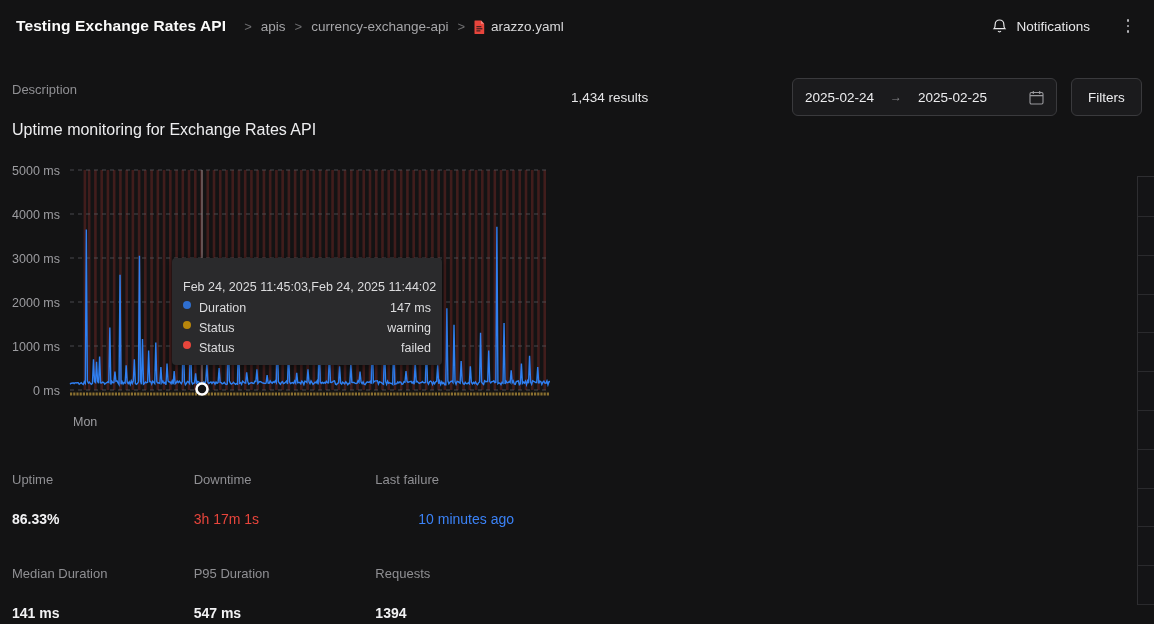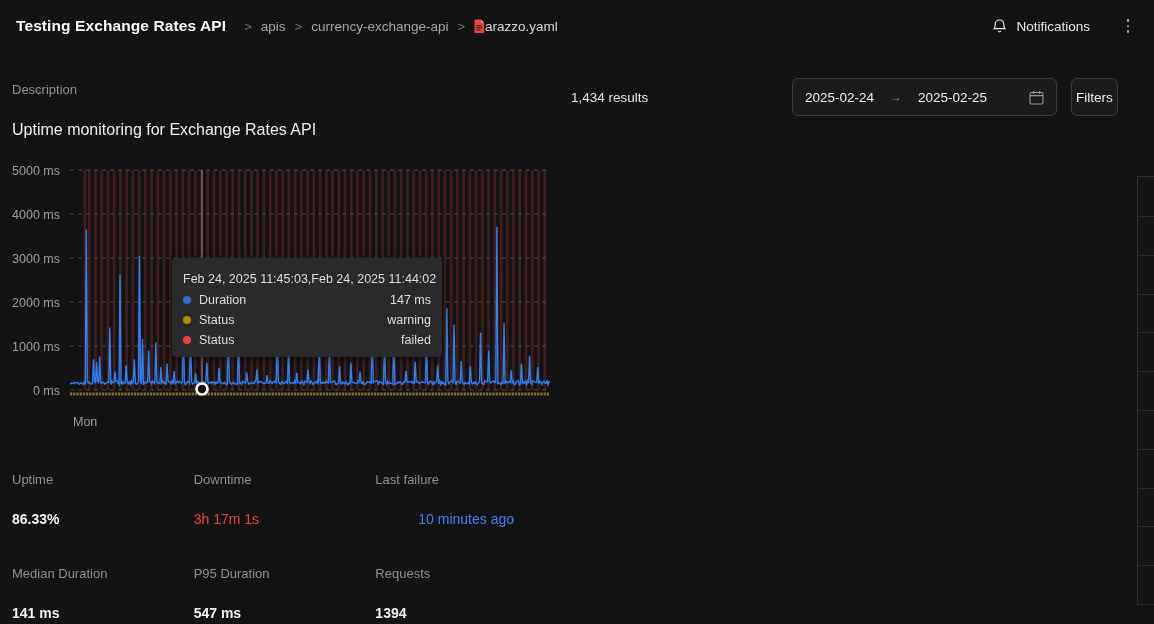--- a/index.html
+++ b/index.html
@@ -14,21 +14,21 @@
 
   
   .header {
     position: absolute; top: 0; left: 0; width: 1154px; height: 52px;
     display: flex; align-items: center; padding: 0 16px;
   }
   .app-title { font-size: 15.5px; font-weight: bold; color: #fafafa; letter-spacing: .1px; }
   .crumbs { display: flex; align-items: center; margin-left: 18px; gap: 9px; font-size: 13.5px; }
   .crumb-sep { color: #6e6e70; font-size: 13px; }
   .crumb { color: #a5a5a8; }
-  .crumb-file { color: #d8d8da; display: flex; align-items: flex-start; }
+  .crumb-file { color: #d8d8da; display: flex; align-items: flex-end; gap: 6px; }
   .yaml-icon { width: 11px; height: 14px; position: relative; display: inline-block; }
   .yaml-icon svg { display: block; }
   .hdr-right { margin-left: auto; display: flex; align-items: center; gap: 28px; }
   .notif { display: flex; align-items: center; gap: 9px; font-size: 13.5px; color: #e6e6e8; }
   .bell { width: 15px; height: 16px; }
   .kebab { width: 20px; height: 20px; display: flex; flex-direction: column;
            align-items: center; justify-content: center; gap: 3px; }
   .kebab i { width: 2.5px; height: 2.5px; border-radius: 50%; background: #b5b5b8; display: block; }
 
   
@@ -38,25 +38,25 @@
   .desc-label { position: absolute; left: 12px; top: 30px; }
   .desc-value { position: absolute; left: 12px; top: 69px; }
 
   
   .chart-wrap { position: absolute; left: 0px; top: 108px; width: 560px; height: 290px; }
   .chart-svg { display: block; }
 
   
   .tooltip {
     position: absolute; left: 172px; top: 206px; width: 270px;
-    background: #2a2a2c; border-radius: 4px; padding: 14px 11px 10px 11px;
+    background: #2a2a2c; border-radius: 4px; padding: 22px 11px 10px 11px;
     box-shadow: 0 2px 8px rgba(0,0,0,.45);
   }
   .tt-title { font-size: 12.5px; color: #dcdcde; margin-bottom: 7px; white-space: nowrap; }
-  .tt-row { display: flex; align-items: center; font-size: 12.5px; color: #dcdcde;
+  .tt-row { display: flex; align-items: flex-start; font-size: 12.5px; color: #dcdcde;
             margin-top: 6px; }
   .tt-dot { width: 8px; height: 8px; border-radius: 50%; margin-right: 8px; flex: 0 0 auto; }
   .tt-key { flex: 0 0 auto; }
   .tt-val { margin-left: auto; }
 
   
   .stats { position: absolute; left: 12px; top: 420px; width: 545px; }
   .stat-row { display: flex; }
   .stat-cell { width: 185px; }
   .stat-row .stat-lbl { font-size: 13px; color: #8f8f93; }
@@ -72,21 +72,21 @@
   .results-count { font-size: 13.5px; color: #e6e6e8; }
   .daterange {
     position: absolute; left: 221px; top: 0; width: 265px; height: 38px;
     border: 1px solid #3a3a3d; border-radius: 6px; background: #1b1b1d;
     display: flex; align-items: center; padding: 0 12px; text-align: center;
   }
   .dr-date { font-size: 13.5px; color: #ededef; }
   .dr-arrow { color: #8a8a8e; font-size: 12px; margin: 0 16px; }
   .cal-icon { margin-left: auto; width: 15px; height: 15px; }
   .filters-btn {
-    position: absolute; left: 500px; top: 0; height: 38px; padding: 0 4px;
+    position: absolute; left: 500px; top: 0; height: 38px; padding: 0 16px;
     border: 1px solid #3a3a3d; border-radius: 6px; background: #1b1b1d;
     display: flex; align-items: center; font-size: 13.5px; color: #ededef;
     font-family: "Liberation Sans", sans-serif;
   }
 
   
   .table {
     position: absolute; left: 583px; top: 124px; width: 571px;
     border-top: 1px solid #2e2e31; border-left: 1px solid #2e2e31;
     background: #141416;

